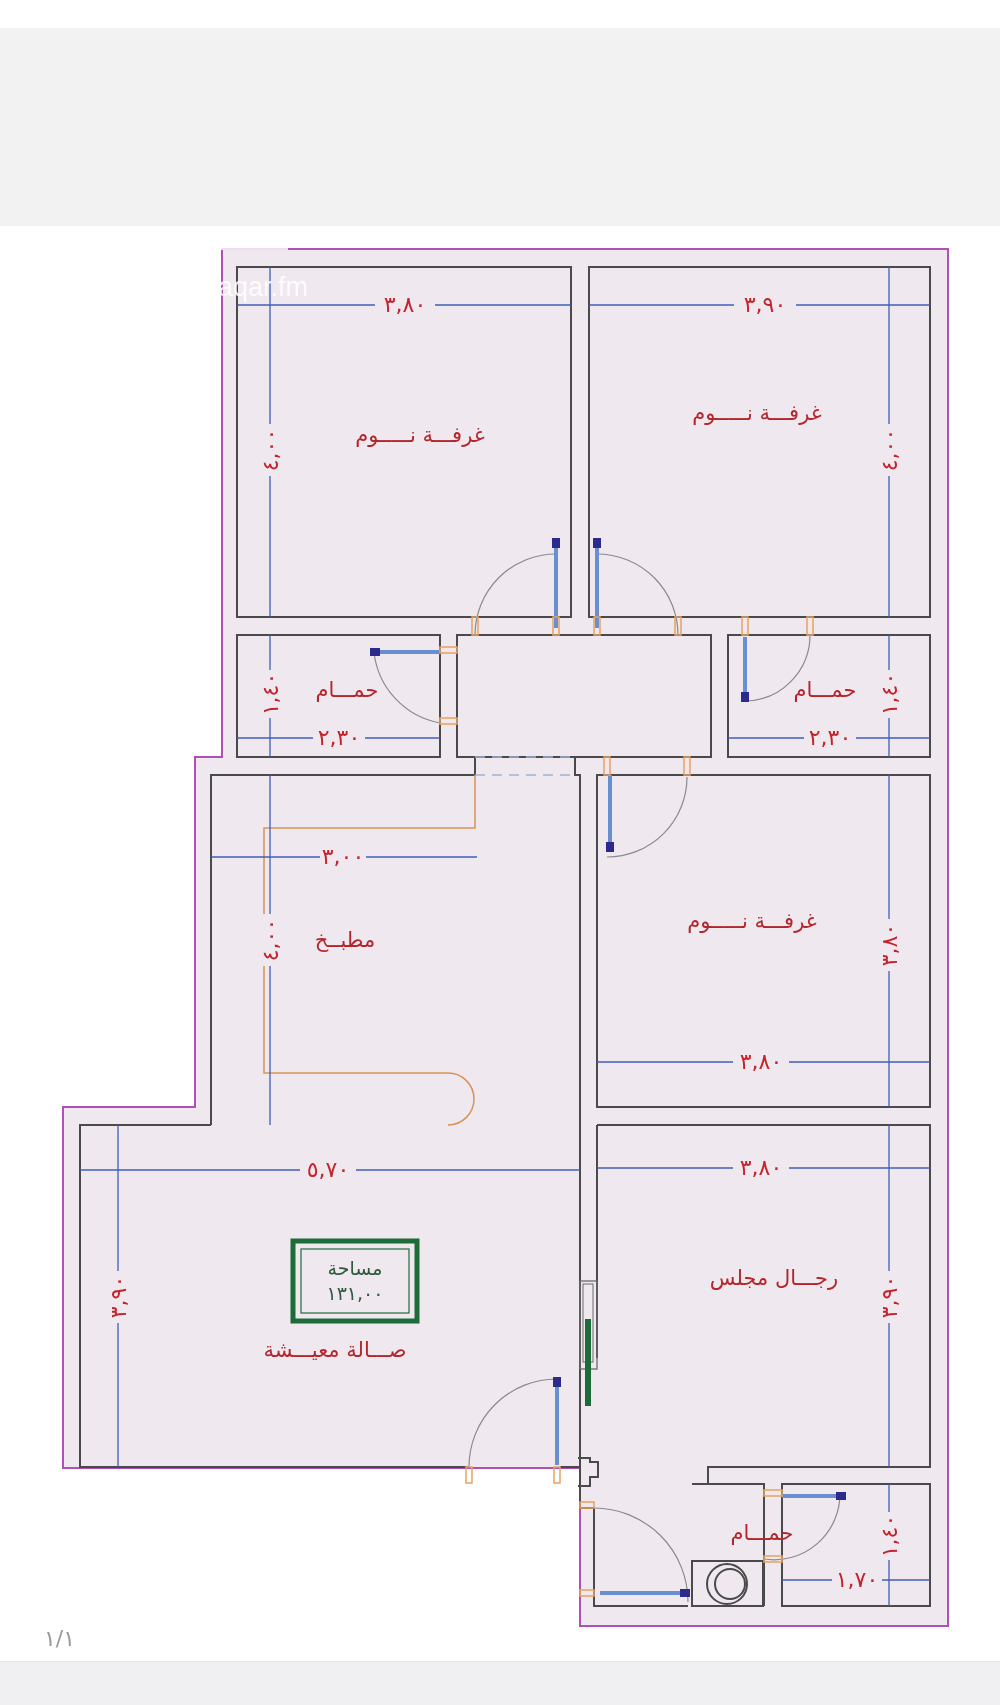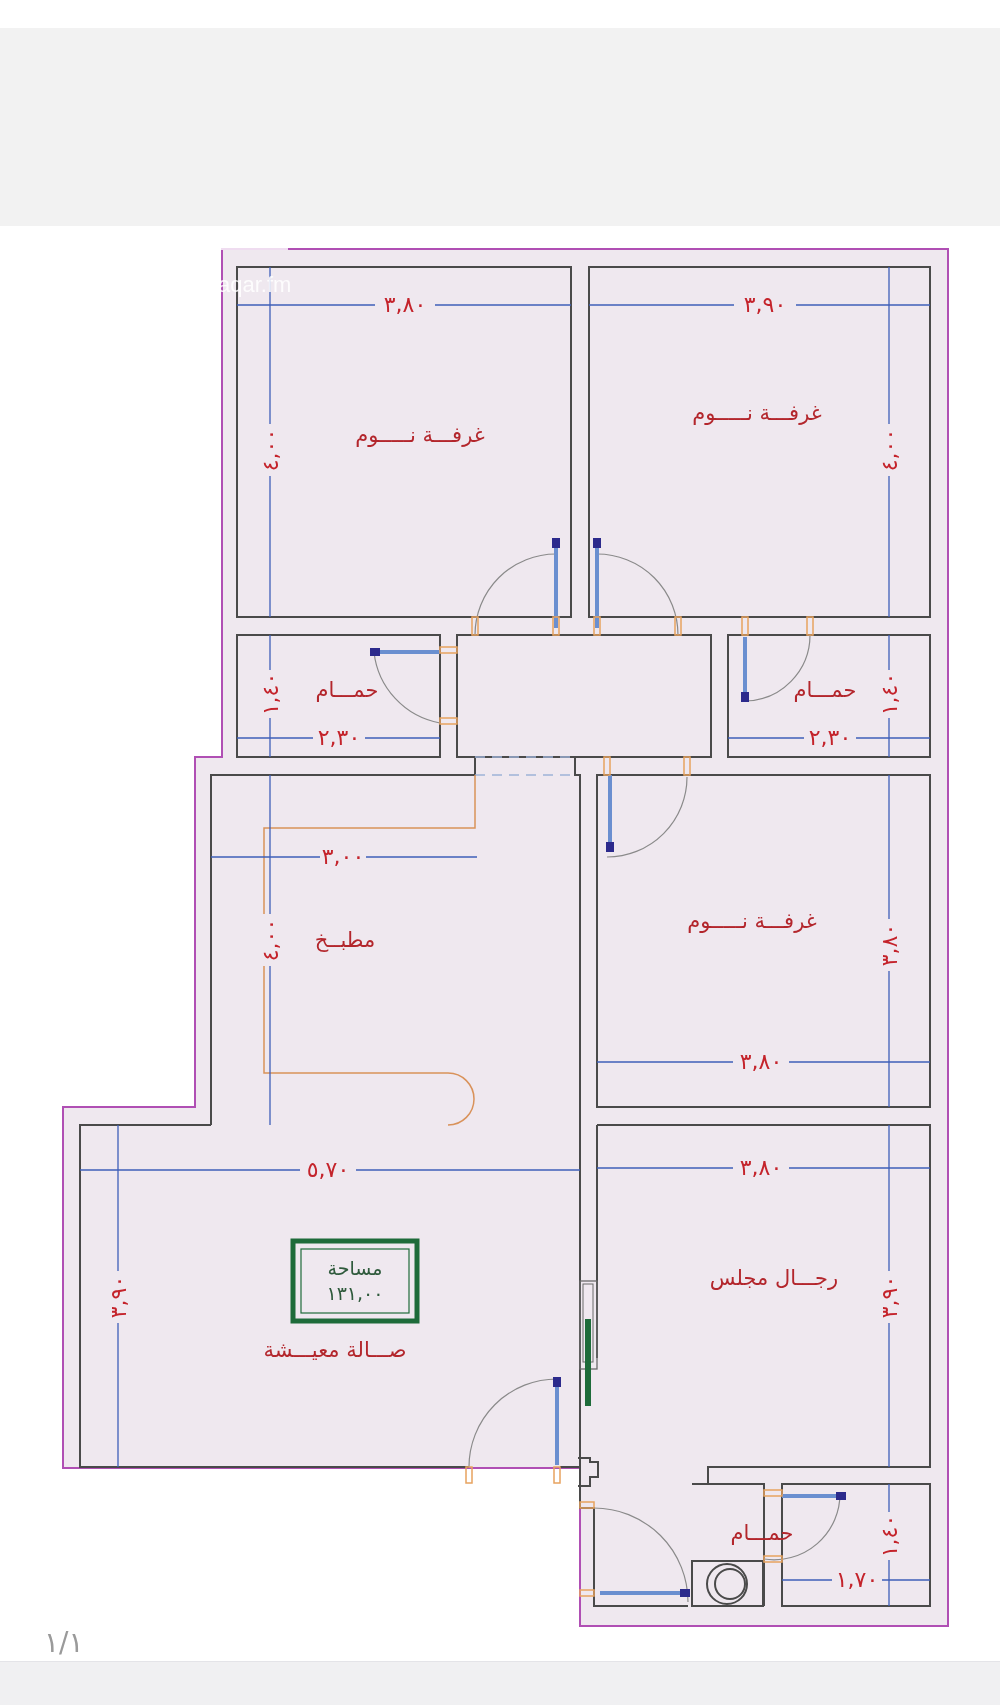--- a/index.html
+++ b/index.html
@@ -11,25 +11,25 @@
   .top-bar {
     position: absolute; left: 0; top: 28px; width: 1000px; height: 198px;
     background: #f2f2f2;
   }
   .bottom-bar {
     position: absolute; left: 0; top: 1661px; width: 1000px; height: 44px;
     background: #f0f0f2; border-top: 1px solid #e4e4e8;
   }
   .page-indicator {
     position: absolute; left: 44px; top: 1626px;
-    font-size: 28px; color: #9a9a9a; direction: rtl;
+    font-size: 22px; color: #9a9a9a; direction: rtl;
   }
   .watermark {
     position: absolute; left: 218px; top: 272px;
-    font-size: 22px; color: rgba(255,255,255,0.85);
+    font-size: 27px; color: rgba(255,255,255,0.85);
     font-family: "Liberation Sans", sans-serif;
     pointer-events: none;
   }
   .watermark-logo {
     position: absolute; left: 196px; top: 214px; width: 100px; height: 50px;
     pointer-events: none;
   }
   svg.plan { position: absolute; left: 0; top: 0; }
   .room-label {
     font-family: "DejaVu Sans", sans-serif; fill: #b3262c; font-size: 21px;

